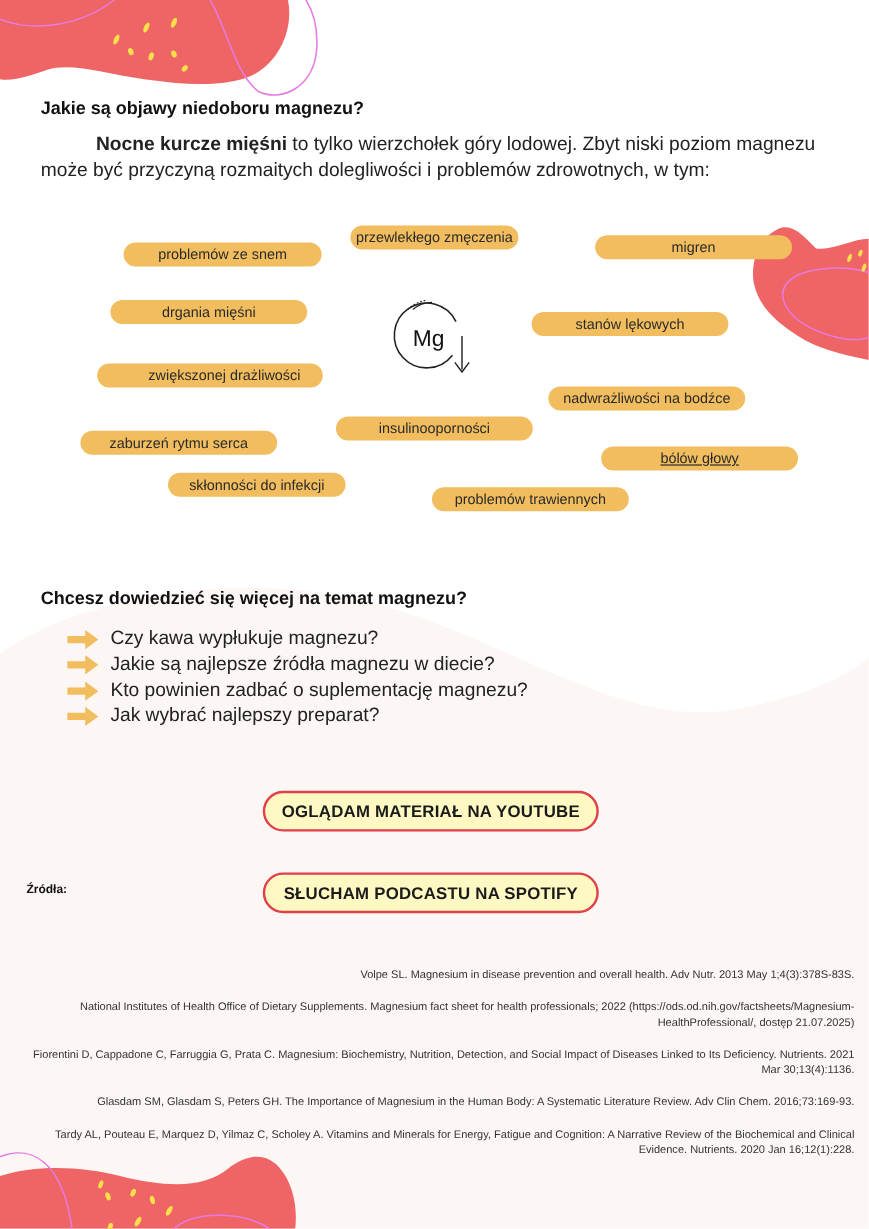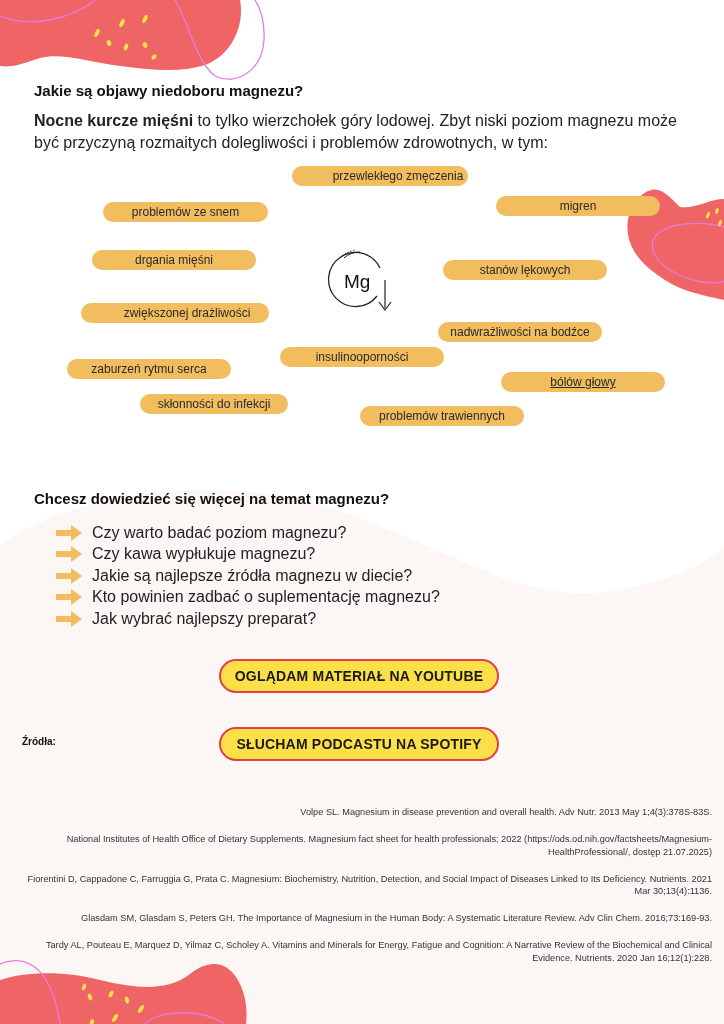--- a/index.html
+++ b/index.html
@@ -8,40 +8,40 @@
     background:#ffffff;
     font-family:"Liberation Sans", "DejaVu Sans", sans-serif;
     color:#1a1a1a;
   }
   .bg-wave { position:absolute; left:0; top:0; width:724px; height:1024px; z-index:0; }
   .blob { position:absolute; z-index:1; }
   .abs { position:absolute; z-index:2; }
 
   .h1 { left:34px; top:82px; font-size:15px; font-weight:bold; color:#111; }
   .intro { left:34px; top:110px; width:670px; font-size:16px; line-height:22px; color:#222; }
-  .intro b { font-weight:bold; }
+  .intro b { font-weight:bold;margin-left:46px; }
 
   .pill {
     position:absolute; z-index:3; height:20px; border-radius:10px;
     background:#f1bd5e; color:#2a2a2a; font-size:12px;
     display:flex; align-items:center; justify-content:center;
     white-space:nowrap;
   }
 
   .mg { position:absolute; left:322px; top:244px; width:76px; height:76px; z-index:3; }
 
   .h2 { left:34px; top:490px; font-size:15px; font-weight:bold; color:#111; }
   .faq { left:56px; top:522px; margin:0; padding:0; list-style:none; }
   .faq li { display:flex; align-items:center; height:21.5px; }
   .faq .arrow { width:26px; height:16px; margin-right:10px; }
   .faq .txt { font-size:16px; color:#222; }
 
   .cta {
     position:absolute; z-index:3; left:219px; width:280px; height:34px;
-    border-radius:17px; background:#fde047; border:2px solid #e0404a;
+    border-radius:17px; background:#fef9c3; border:2px solid #e0404a;
     box-sizing:border-box; display:flex; align-items:center; justify-content:center;
     font-weight:bold; font-size:14px; color:#1a1a1a; letter-spacing:0.2px; cursor:pointer;
   }
 
   .src-title { left:22px; top:736px; font-size:10px; font-weight:bold; color:#111; }
   .sources { left:22px; top:806px; width:690px; font-size:9.2px; line-height:12.5px; color:#333; }
   .sources p { margin:0 0 14.5px 0;text-align:right; }
 </style>
 </head>
 <body>
@@ -89,51 +89,45 @@
     <ellipse cx="92" cy="62" rx="2" ry="3" transform="rotate(20 92 62)"></ellipse>
   </g>
 </svg>
 
 <div class="abs h1">Jakie są objawy niedoboru magnezu?</div>
 <div class="abs intro">
   <b>Nocne kurcze mięśni</b><span> to tylko wierzchołek góry lodowej. Zbyt niski poziom magnezu może być przyczyną rozmaitych dolegliwości i problemów zdrowotnych, w tym:</span>
 </div>
 
 <div id="pills">
-  <div class="pill" style="left:292px;top:166px;width:140px;padding-left:36px;">przewlekłego zmęczenia</div>
+  <div class="pill" style="left:292px;top:188px;width:140px;">przewlekłego zmęczenia</div>
   <div class="pill" style="left:103px;top:202px;width:165px;">problemów ze snem</div>
   <div class="pill" style="left:496px;top:196px;width:164px;text-align:center;">migren</div>
   <div class="pill" style="left:92px;top:250px;width:164px;">drgania mięśni</div>
   <div class="pill" style="left:443px;top:260px;width:164px;">stanów lękowych</div>
   <div class="pill" style="left:81px;top:303px;width:164px;padding-left:24px;">zwiększonej drażliwości</div>
-  <div class="pill" style="left:438px;top:322px;width:164px;">nadwrażliwości na bodźce</div>
+  <div class="pill" style="left:457px;top:322px;width:164px;">nadwrażliwości na bodźce</div>
   <div class="pill" style="left:280px;top:347px;width:164px;">insulinooporności</div>
   <div class="pill" style="left:67px;top:359px;width:164px;">zaburzeń rytmu serca</div>
   <div class="pill" style="left:501px;top:372px;width:164px;text-decoration:underline;">bólów głowy</div>
   <div class="pill" style="left:140px;top:394px;width:148px;">skłonności do infekcji</div>
   <div class="pill" style="left:360px;top:406px;width:164px;">problemów trawiennych</div>
 </div>
 
 <svg class="mg" viewBox="0 0 76 76">
   <path d="M55,52 A27,27 0 1 1 58,24" fill="none" stroke="#222" stroke-width="1.3"></path>
   <path d="M18,14 A28,28 0 0 1 34,6" fill="none" stroke="#222" stroke-width="1" stroke-dasharray="1.5 1.5"></path>
   <path d="M22,14 A24,24 0 0 1 38,8" fill="none" stroke="#222" stroke-width="1"></path>
   <line x1="63" y1="36" x2="63" y2="64" stroke="#222" stroke-width="1.2"></line>
   <path d="M57,58 L63,66 L69,58" fill="none" stroke="#222" stroke-width="1.2"></path>
   <text x="22" y="44" font-family="Liberation Sans, sans-serif" font-size="19" fill="#111">Mg</text>
 </svg>
 
 <div class="abs h2">Chcesz dowiedzieć się więcej na temat magnezu?</div>
 <ul class="abs faq">
-  <li>
-    <svg class="arrow" viewBox="0 0 26 16">
-        <path d="M0,5 L15,5 L15,0 L26,8 L15,16 L15,11 L0,11 Z" fill="#f1bd5e"></path>
-      </svg>
-    <span class="txt">Czy warto badać poziom magnezu?</span>
-  </li>
   <li>
     <svg class="arrow" viewBox="0 0 26 16">
         <path d="M0,5 L15,5 L15,0 L26,8 L15,16 L15,11 L0,11 Z" fill="#f1bd5e"></path>
       </svg>
     <span class="txt">Czy kawa wypłukuje magnezu?</span>
   </li>
   <li>
     <svg class="arrow" viewBox="0 0 26 16">
         <path d="M0,5 L15,5 L15,0 L26,8 L15,16 L15,11 L0,11 Z" fill="#f1bd5e"></path>
       </svg>

